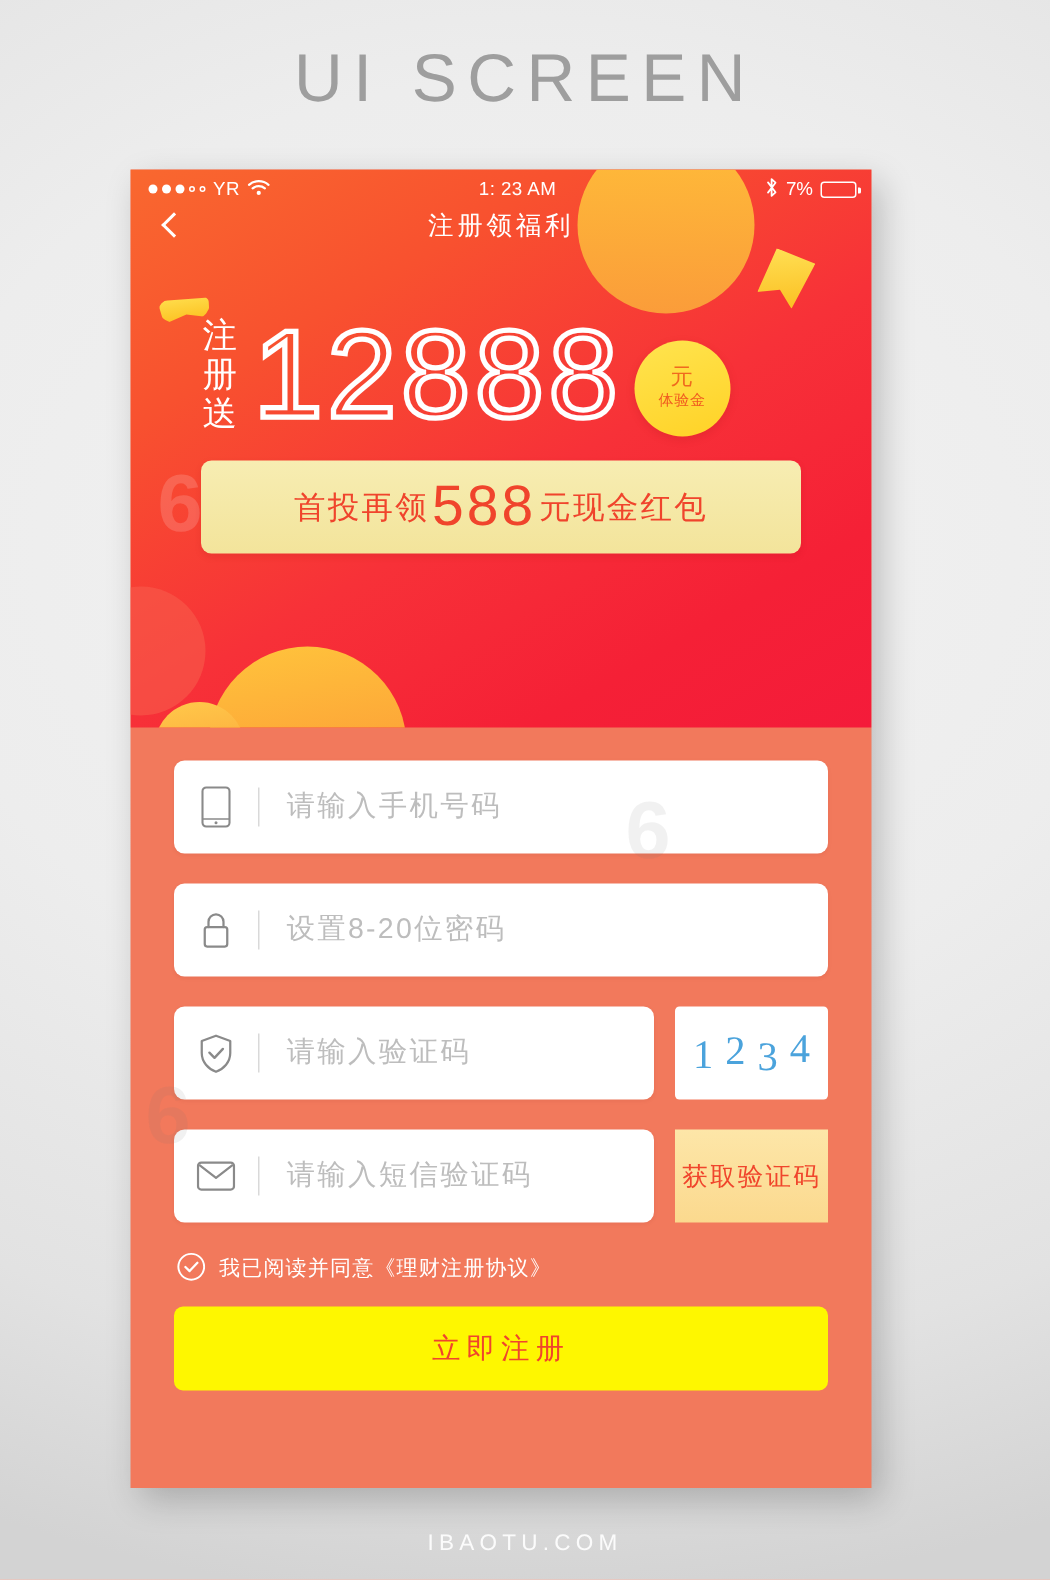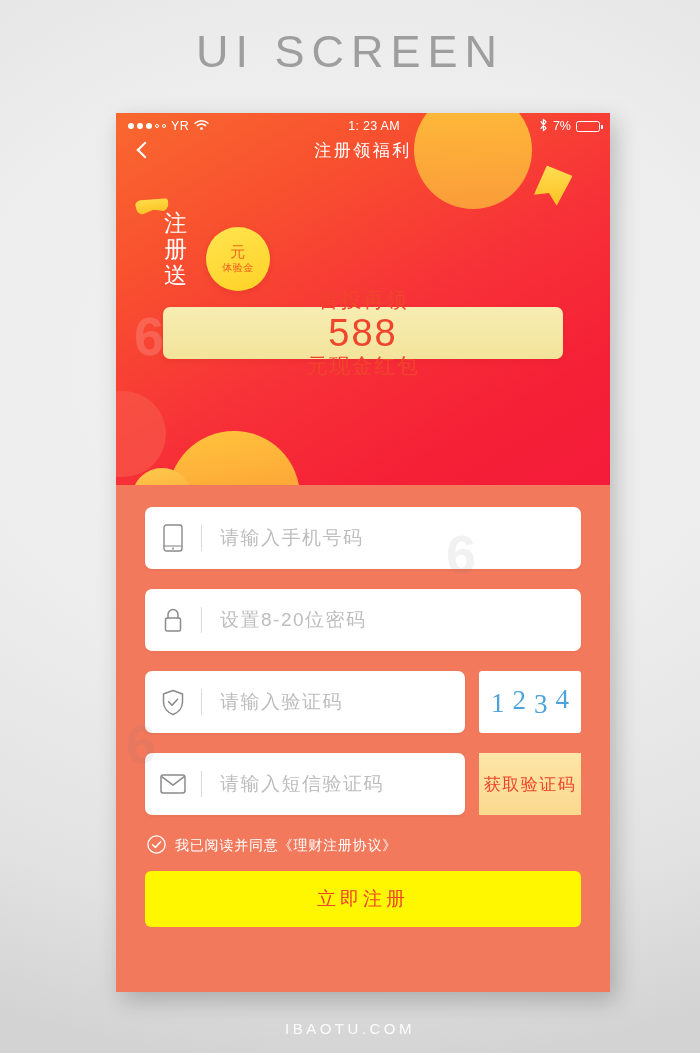--- a/index.html
+++ b/index.html
@@ -38,21 +38,21 @@
     text-align: center;
     font-size: 15px;
     letter-spacing: 3.5px;
     color: #ffffff;
     opacity: .92;
   }
 
   
   .phone {
     position: absolute;
-    left: 116px;
+    left: 87px;
     top: 113px;
     width: 494px;
     height: 879px;
     background: #F2795C;
     overflow: hidden;
     box-shadow: 6px 8px 22px rgba(0,0,0,.22);
   }
 
   
   .hero {
@@ -237,28 +237,27 @@
   }
   .yuan-badge .y1 { font-size: 15px; color: #F06A1E; line-height: 1.25; letter-spacing: .5px; }
   .yuan-badge .y2 { font-size: 10px; color: #F05A20; line-height: 1.25; letter-spacing: .5px; }
 
   
   .promo {
     position: relative;
     z-index: 4;
     margin: 16px auto 0;
     width: 400px;
-    height: 52px;
+    height: 62px;
     background: linear-gradient(180deg,#F7EDB2 0%, #F3E49B 100%);
     border-radius: 7px;
     display: flex;
     align-items: center;
     justify-content: center;
     box-shadow: 0 2px 5px rgba(150,20,20,.12);
-    flex-direction: column;
   }
   .promo span { color: #F0442C; letter-spacing: 1.5px; }
   .promo .t-sm { font-size: 21px; }
   .promo .t-big { font-size: 38px; letter-spacing: 2px; padding: 0 2px; line-height: 1; }
 
   
   .form {
     padding: 22px 29px 0;
   }
   .field {
@@ -416,20 +415,21 @@
       <div class="back-chev"></div>
       <div class="nav-title">注册领福利</div>
     </div>
 
     <div class="hero-main">
       <div class="zs">
         <div>注</div>
         <div>册</div>
         <div>送</div>
       </div>
+      <div class="bignum">12888</div>
       <div class="yuan-badge">
         <div class="y1">元</div>
         <div class="y2">体验金</div>
       </div>
     </div>
 
     <div class="promo">
       <span class="t-sm">首投再领</span>
       <span class="t-big">588</span>
       <span class="t-sm">元现金红包</span>

